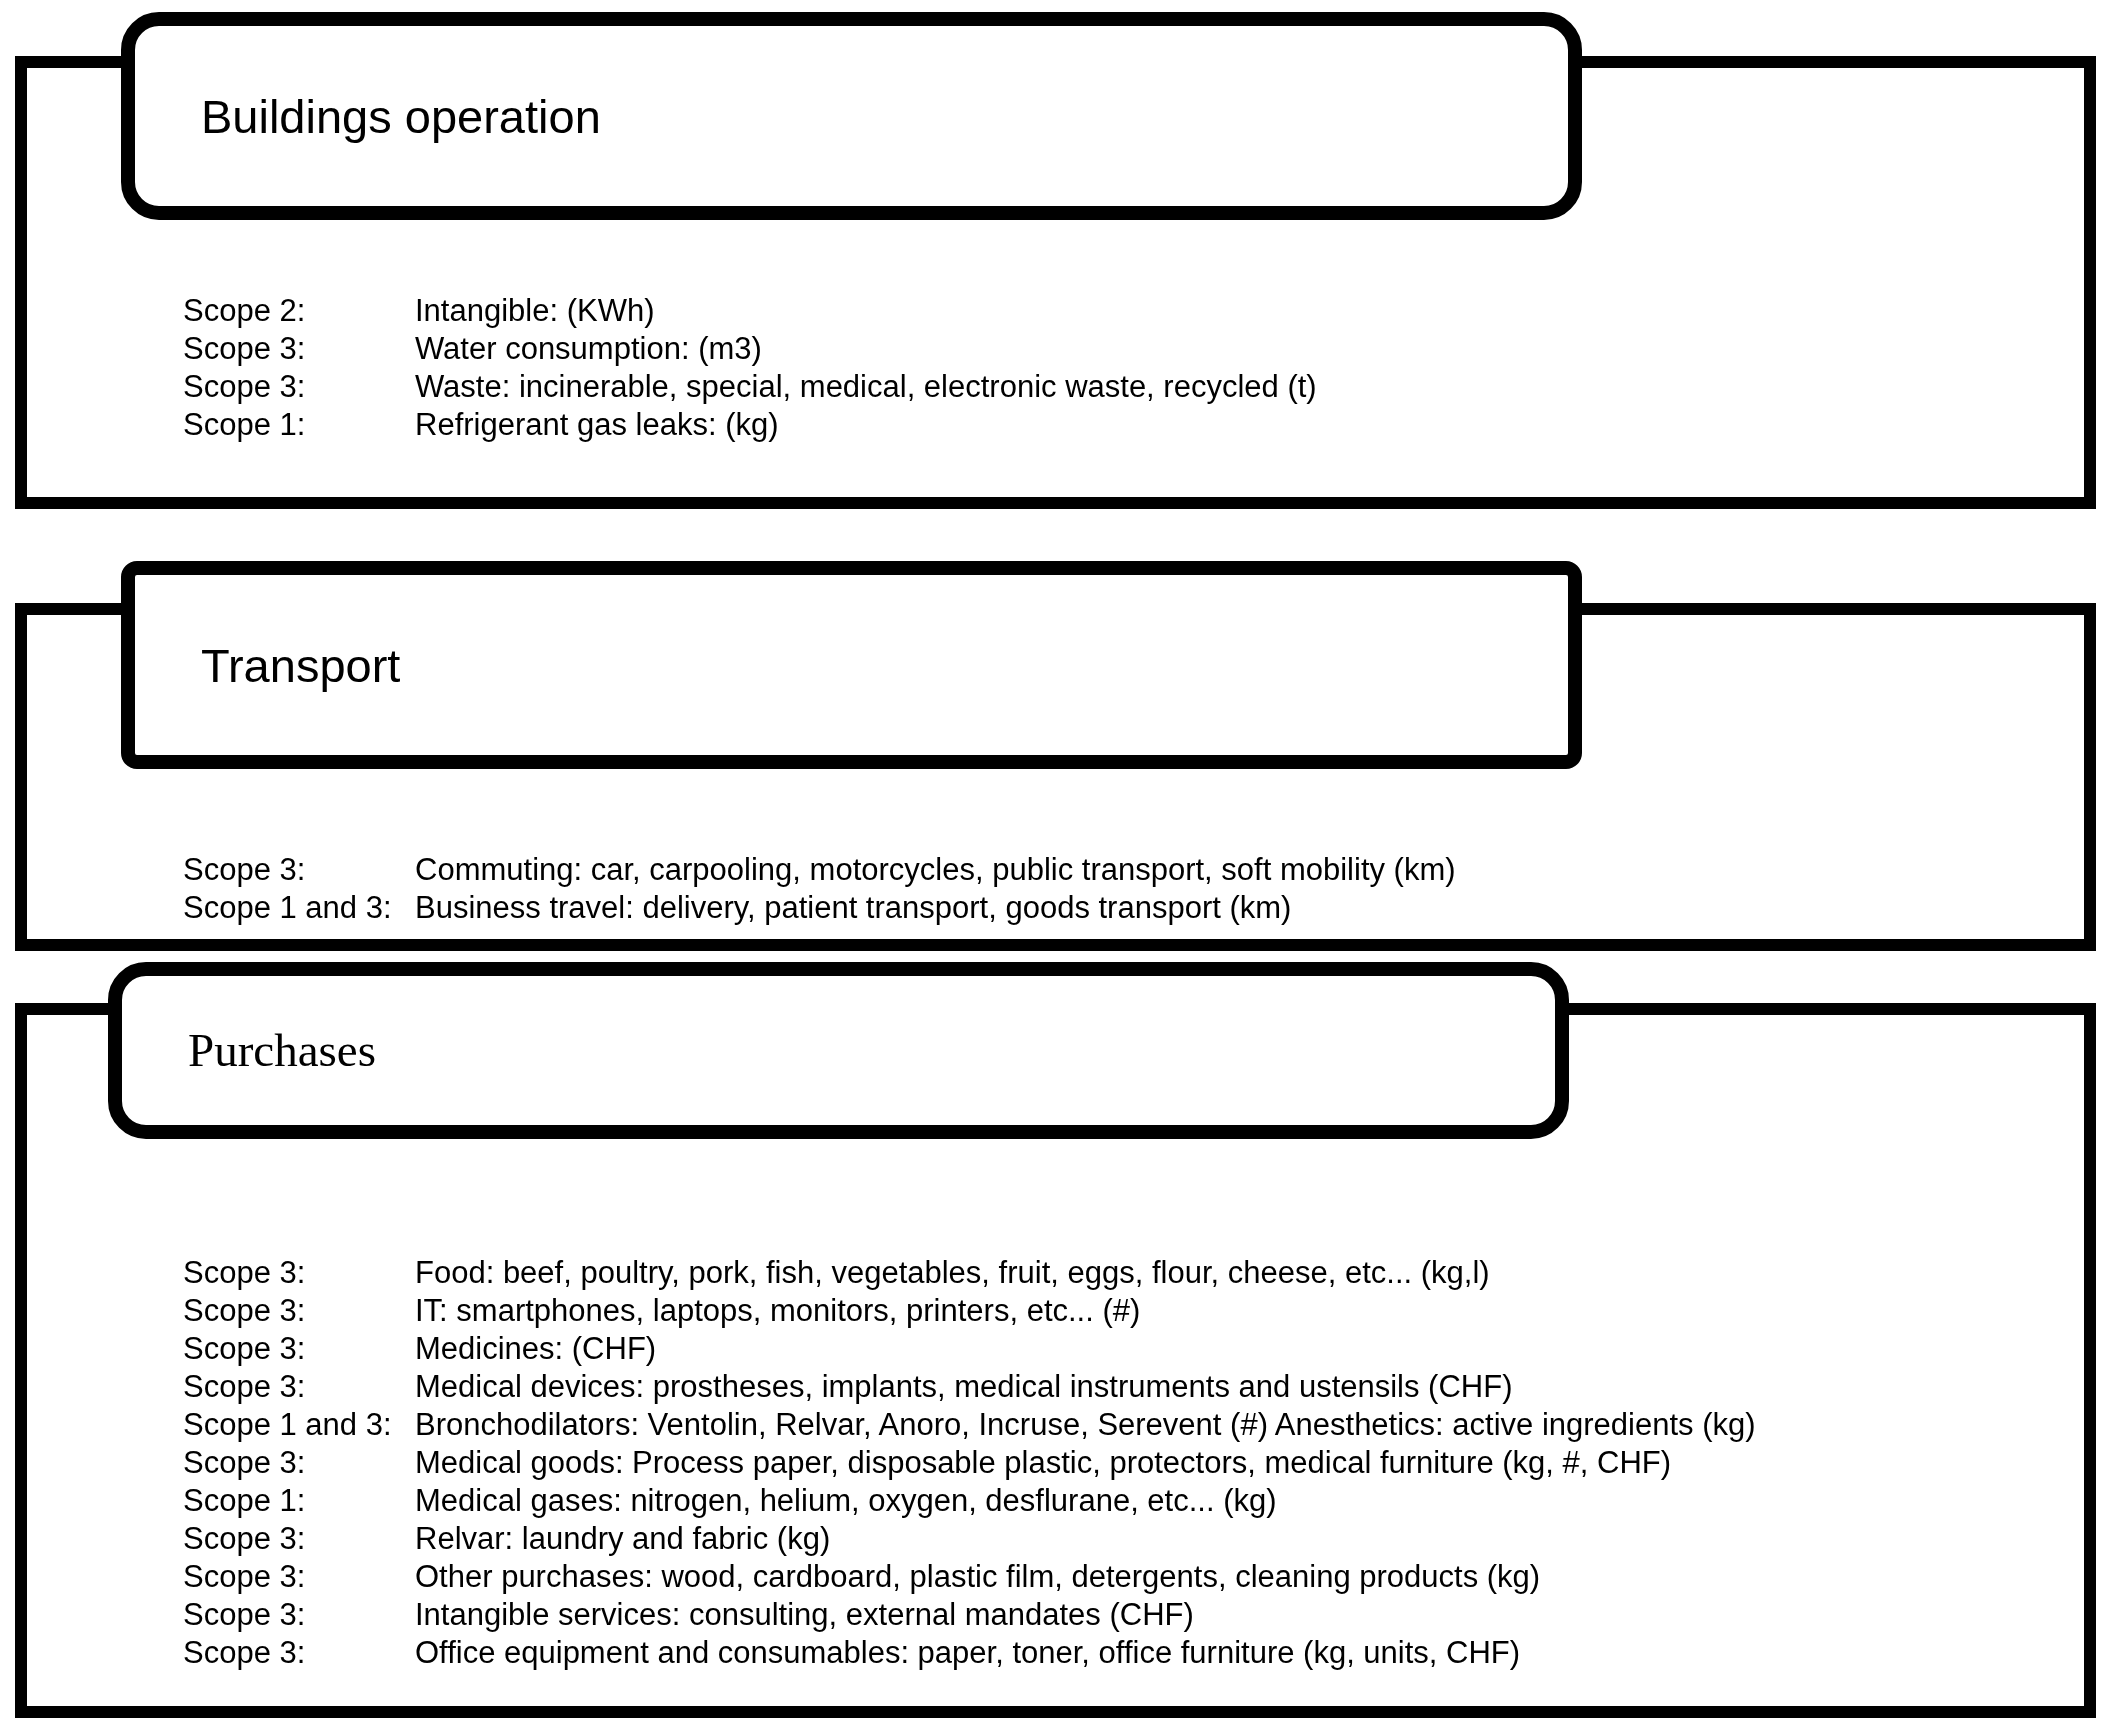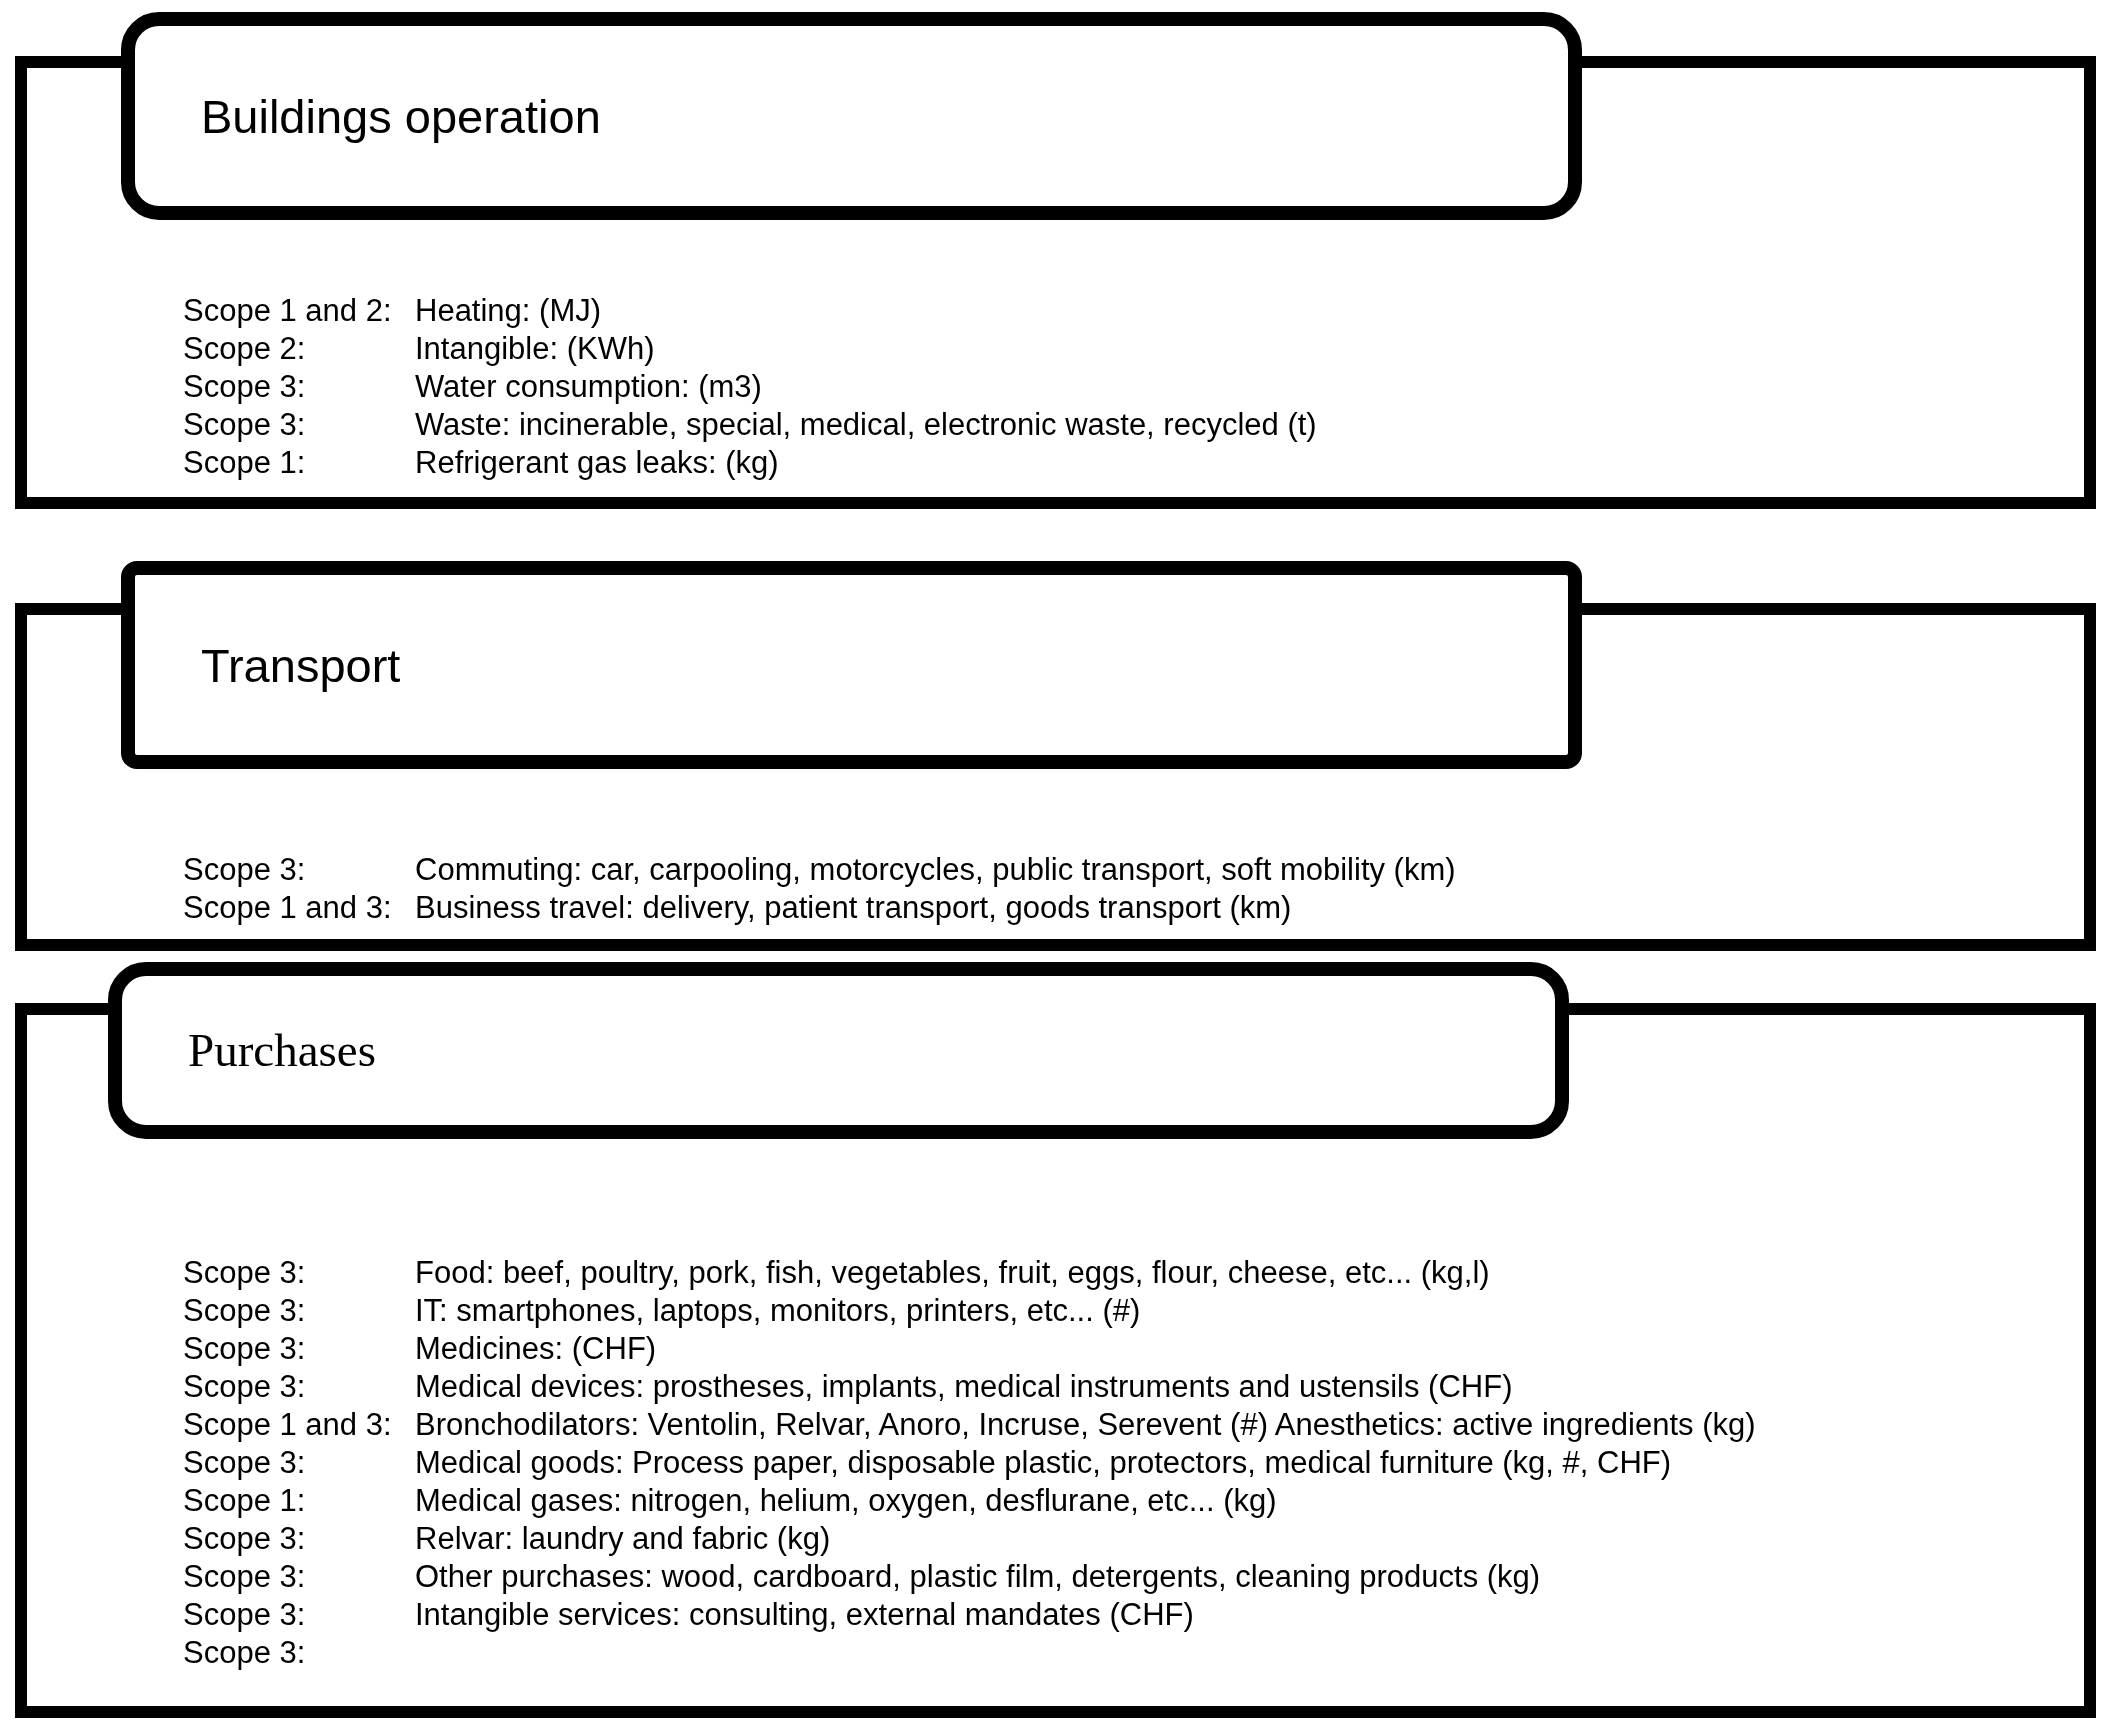--- a/index.html
+++ b/index.html
@@ -83,24 +83,20 @@
 
 <div id="canvas">
 
   <div class="section">
     <div id="s1-outer" class="outer-box"></div>
     <div id="s1-header" class="header-box">
       <span class="section-title">Buildings operation</span>
     </div>
     <div id="s1-rows" class="rows">
       <div class="row">
-        <span class="scope-label">Scope 1 and 2:</span>
-        <span class="scope-desc">Heating: (MJ)</span>
-      </div>
-      <div class="row">
         <span class="scope-label">Scope 2:</span>
         <span class="scope-desc">Intangible: (KWh)</span>
       </div>
       <div class="row">
         <span class="scope-label">Scope 3:</span>
         <span class="scope-desc">Water consumption: (m3)</span>
       </div>
       <div class="row">
         <span class="scope-label">Scope 3:</span>
         <span class="scope-desc">Waste: incinerable, special, medical, electronic waste, recycled (t)</span>
@@ -170,18 +166,19 @@
       <div class="row">
         <span class="scope-label">Scope 3:</span>
         <span class="scope-desc">Other purchases: wood, cardboard, plastic film, detergents, cleaning products (kg)</span>
       </div>
       <div class="row">
         <span class="scope-label">Scope 3:</span>
         <span class="scope-desc">Intangible services: consulting, external mandates (CHF)</span>
       </div>
       <div class="row">
         <span class="scope-label">Scope 3:</span>
+        <span class="scope-desc">Office equipment and consumables: paper, toner, office furniture (kg, units, CHF)</span>
       </div>
     </div>
   </div>
 
 </div>
 
 
 </body></html>

